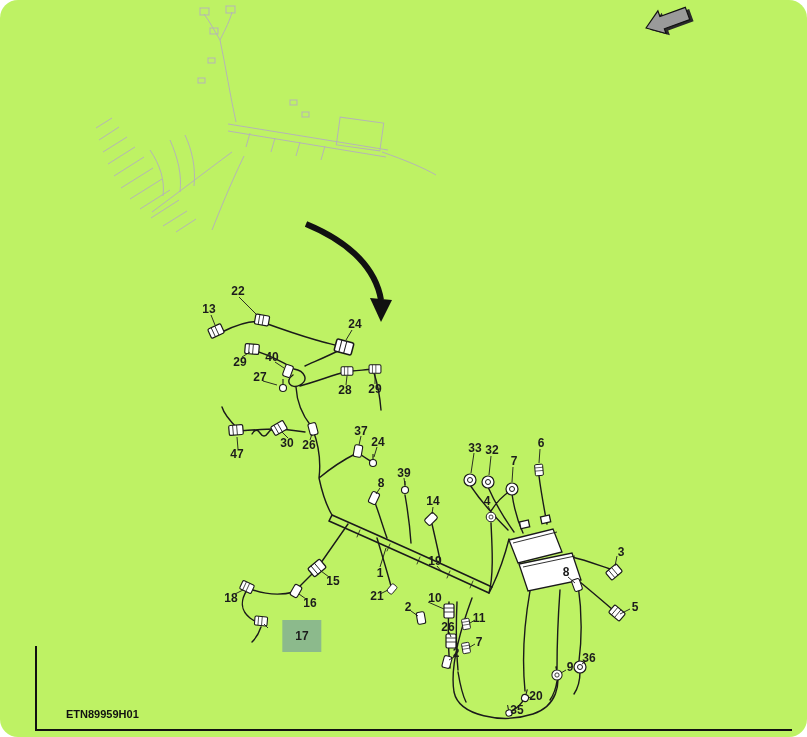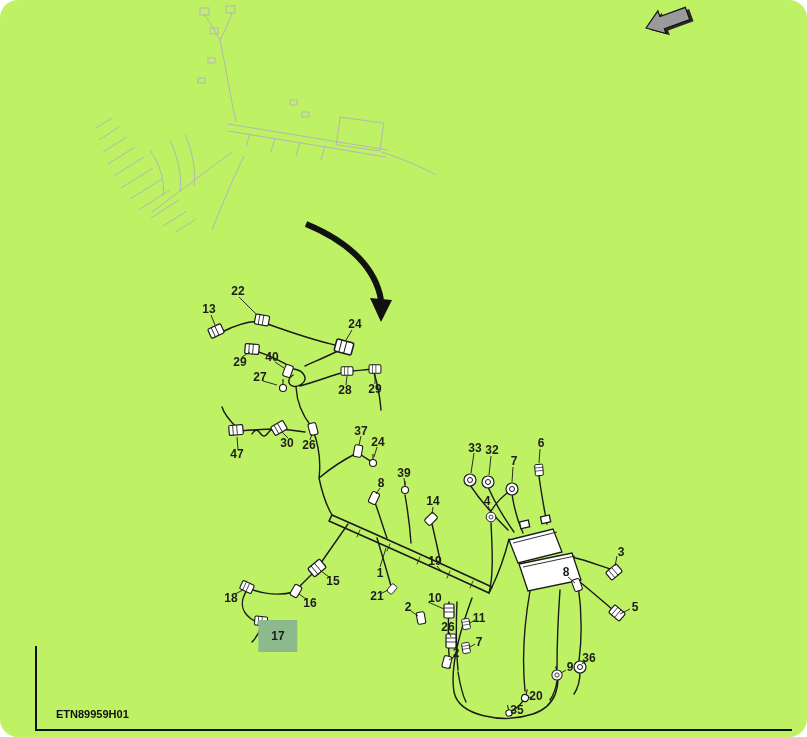--- a/index.html
+++ b/index.html
@@ -6,23 +6,23 @@
   .page{
     position:relative;width:807px;height:737px;background:#bef264;
     font-family:"Liberation Sans",sans-serif;overflow:hidden;border-radius:18px;
   }
   .art{position:absolute;left:0;top:0;}
   .callout{
     position:absolute;transform:translate(-50%,-50%);
     font:bold 12px "Liberation Sans",sans-serif;color:#1c1c1c;
     line-height:1;white-space:nowrap;cursor:default;
   }
-  .callout.hl{padding:10px 13px;}
+  .callout.hl{padding:10px 13px;margin-left:24px;}
   .figure-code{
-    position:absolute;left:56px;top:708px;
+    position:absolute;left:66px;top:708px;
     font:bold 11px "Liberation Sans",sans-serif;color:#111;
   }
   .border-v{position:absolute;left:35px;top:646px;width:2px;height:85px;background:#111;}
   .border-h{position:absolute;left:35px;top:729px;width:757px;height:2px;background:#111;}
   .nav-arrow{position:absolute;left:636px;top:0px;}
 </style>
 </head>
 <body>
 
 <div class="page">

